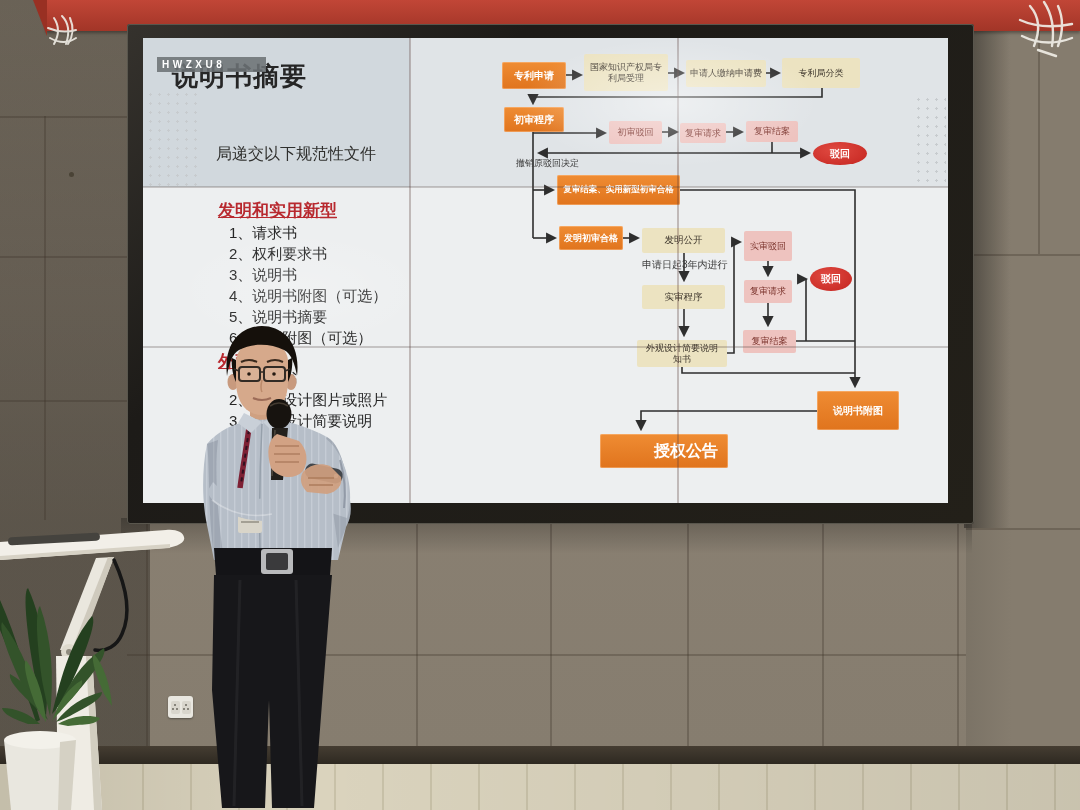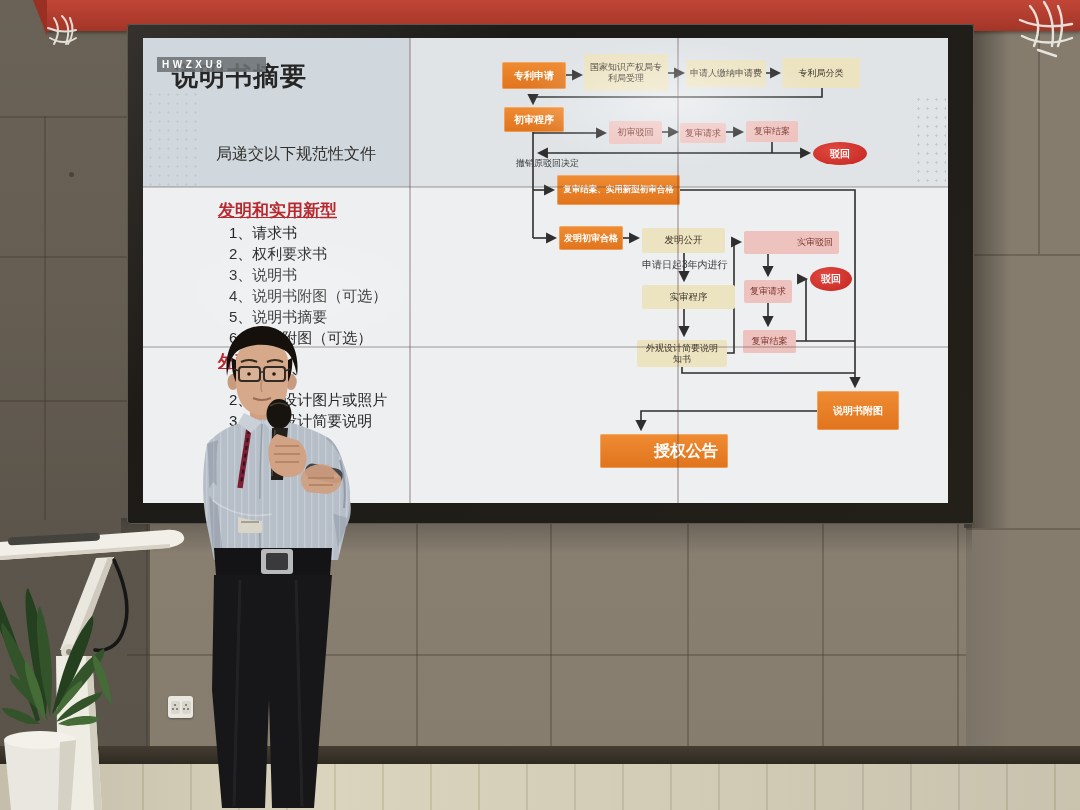--- a/index.html
+++ b/index.html
@@ -88,23 +88,23 @@
   .b-prelim{left:504px;top:107px;width:60px;height:25px;font-size:10px;}
   .b-preject{left:609px;top:121px;width:53px;height:23px;font-size:9px;}
   .b-rreq1{left:680px;top:123px;width:46px;height:20px;font-size:9px;}
   .b-rclose1{left:746px;top:121px;width:52px;height:21px;font-size:9px;}
   .e-reject1{left:813px;top:142px;width:54px;height:23px;font-size:10px;}
   .lbl-revoke{left:516px;top:157px;}
   .b-design{left:557px;top:175px;width:123px;height:30px;font-size:8.5px;}
   .b-ipass{left:559px;top:226px;width:64px;height:24px;font-size:9px;}
   .b-publish{left:642px;top:228px;width:83px;height:25px;font-size:9.5px;}
   .lbl-3year{left:642px;top:258px;font-size:10px;}
-  .b-sexam{left:642px;top:285px;width:93px;height:24px;font-size:9.5px;}
+  .b-sexam{left:642px;top:285px;width:83px;height:24px;font-size:9.5px;}
   .b-notice{left:637px;top:340px;width:90px;height:27px;font-size:9px;}
-  .b-sreject{left:744px;top:231px;width:48px;height:23px;font-size:9px;padding-left:47px;}
+  .b-sreject{left:744px;top:231px;width:48px;height:30px;font-size:9px;}
   .b-rreq2{left:744px;top:280px;width:48px;height:23px;font-size:9px;}
   .b-rclose2{left:743px;top:330px;width:53px;height:23px;font-size:9px;}
   .e-reject2{left:810px;top:267px;width:42px;height:24px;font-size:10px;}
   .b-grantdec{left:817px;top:391px;width:82px;height:39px;font-size:10px;}
   .b-grantpub{left:600px;top:434px;width:84px;height:34px;font-size:16px;padding-left:44px;}
 
   svg{display:block;}
 </style>
 </head>
 <body>

